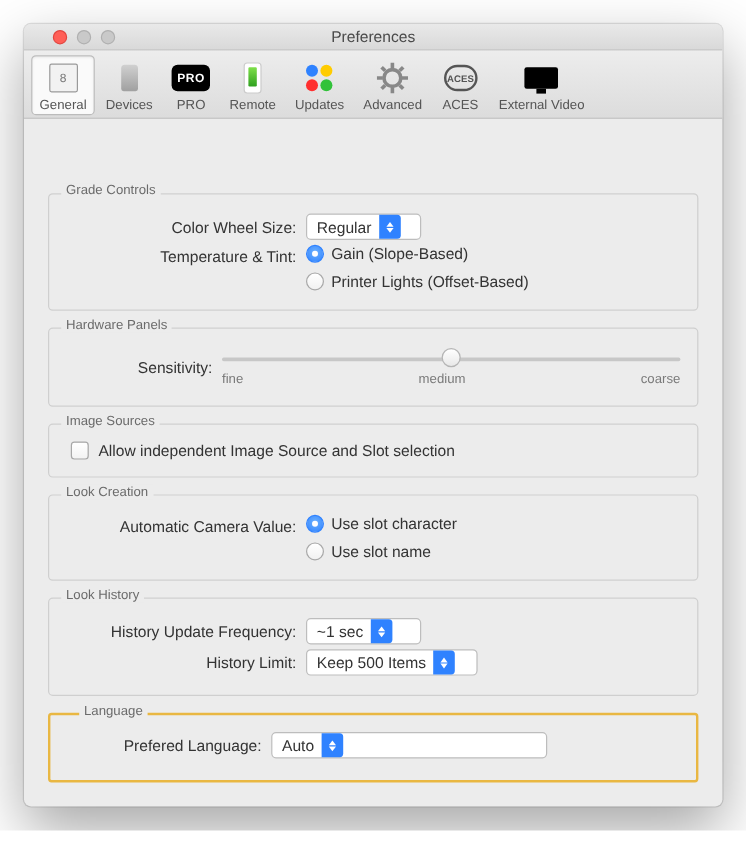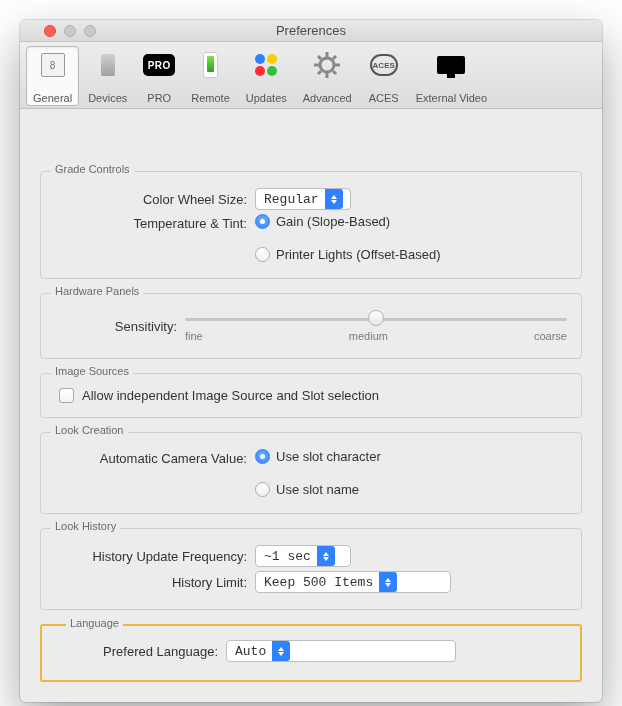--- a/index.html
+++ b/index.html
@@ -61,21 +61,21 @@
     background:#fafafa;
     border:1px solid #bbb;
     box-shadow: inset 0 1px 2px rgba(0,0,0,0.08);
     padding:2px 6px 1px 6px;
   }
   .tool .ticon {
     width:32px; height:32px;
     display:flex; align-items:center; justify-content:center;
     font-size:20px;
   }
-  .tool .tlabel { margin-top:11px; }
+  .tool .tlabel { margin-top:1px; }
 
   .content { padding: 12px 20px 20px 20px; margin-top: 36px; }
   .groupbox {
     border:1px solid #cfcfcf;
     border-radius:4px;
     background:#ececec;
     margin: 14px 0 10px 0;
     padding: 12px 14px 12px 14px;
     position:relative;
   }
@@ -99,37 +99,36 @@
 
   .select {
     display:inline-flex; align-items:center;
     background:#fff;
     border:1px solid #bdbdbd;
     border-radius:4px;
     height:22px;
     font-size:13px;
     position:relative;
     cursor:default;
-    font-family:Liberation Mono, monospace;
   }
   .select .seltext { padding: 0 6px 0 8px; }
   .select .selcaps {
     width:18px; height:100%;
     background:#2f82ff;
     border-top-right-radius:3px; border-bottom-right-radius:3px;
     display:flex; flex-direction:column; align-items:center; justify-content:center;
     gap:1px;
   }
   .select .selcaps:before, .select .selcaps:after {
     content:""; width:0; height:0; border-left:3px solid transparent; border-right:3px solid transparent;
   }
   .select .selcaps:before { border-bottom:4px solid #fff; }
   .select .selcaps:after  { border-top:4px solid #fff; }
 
-  .radiogroup { display:flex; flex-direction:column; gap:18px; }
+  .radiogroup { display:flex; flex-direction:column; gap:8px; }
   .radioitem { display:flex; align-items:center; gap:6px; font-size:13px; color:#333; }
   .radio {
     width:15px; height:15px; border-radius:50%;
     border:1px solid #a8a8a8; background:linear-gradient(#fff,#f1f1f1);
     display:flex; align-items:center; justify-content:center;
   }
   .radio.checked {
     background: radial-gradient(circle at 50% 40%, #6db2ff, #2f82ff);
     border-color:#2f82ff;
   }
@@ -357,21 +356,21 @@
         <div class="field">
           <div class="select" style="width:96px">
             <div class="seltext">~1 sec</div>
             <div class="selcaps"></div>
           </div>
         </div>
       </div>
       <div class="row">
         <div class="label">History Limit:</div>
         <div class="field">
-          <div class="select" style="width:196px">
+          <div class="select" style="width:143px">
             <div class="seltext">Keep 500 Items</div>
             <div class="selcaps"></div>
           </div>
         </div>
       </div>
     </div>
 
     <div class="highlight">
       <div class="grouplabel">Language</div>
       <div class="row">

